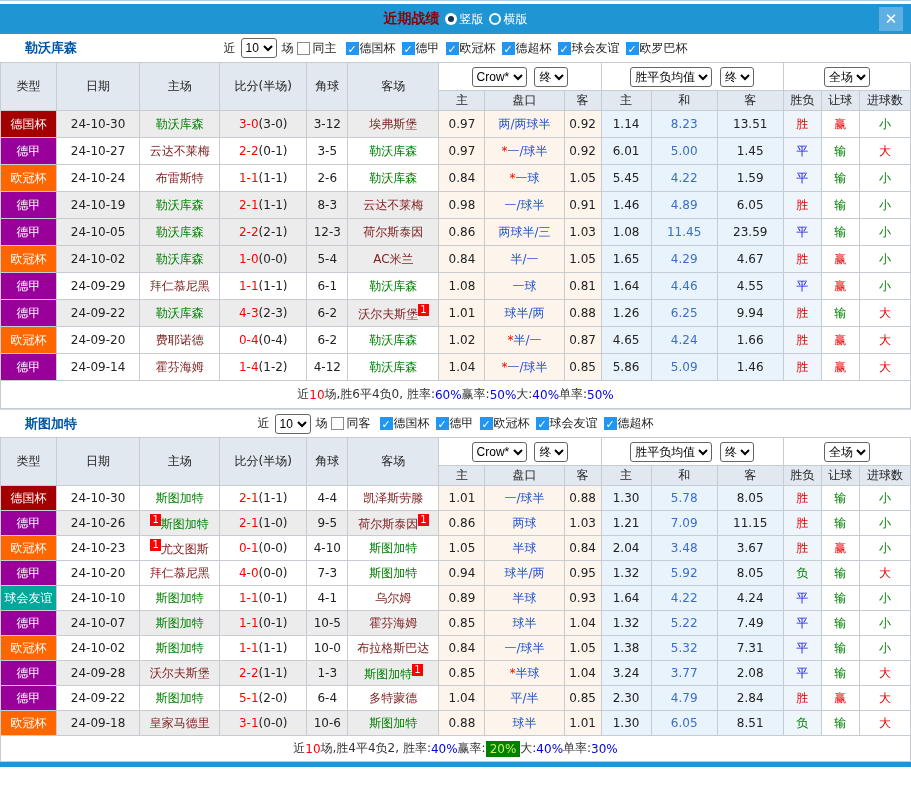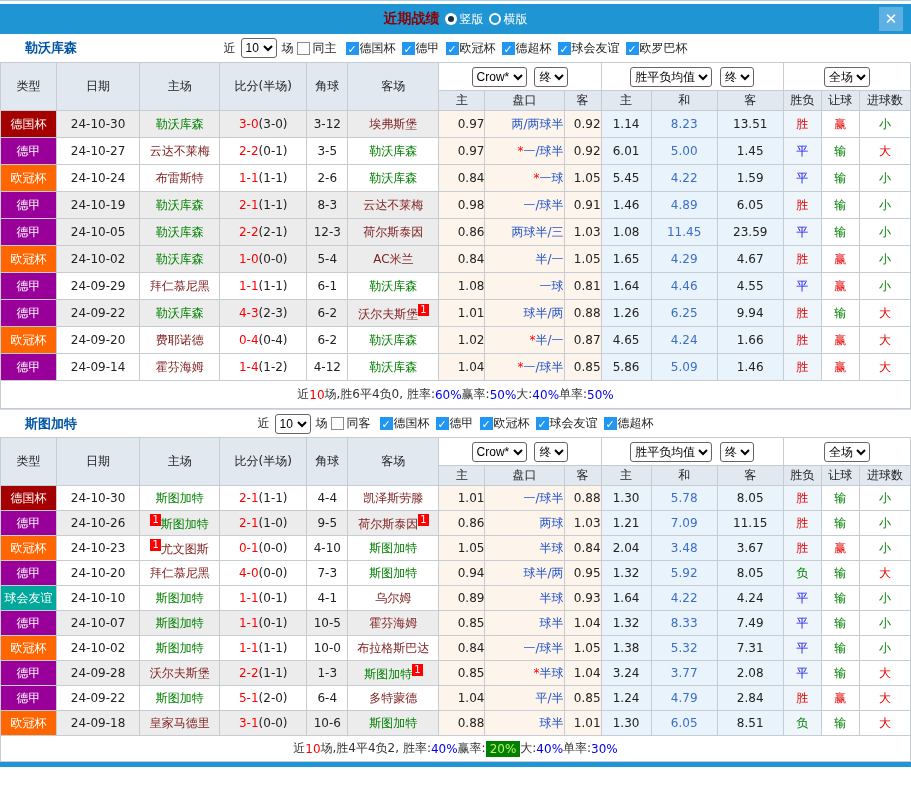--- a/index.html
+++ b/index.html
@@ -26,21 +26,21 @@
   thead th { background:#e2e8f0; color:#222; }
   thead tr.sel-row th { height:28px; }
   thead tr.sel-row th.selcell { background:#fff; }
   thead tr.sub-row th { height:20px; }
   thead th.span2 { height:48px; }
   select { font-size:12px; height:20px; border:1px solid #666; border-radius:3px; background:#fff; margin:0 2px; }
   tbody td { height:27px; background:#fff; }
   .sec1 tbody td { height:25px; }
   tr.shade td.pl { background:#ececec; }
   td.badge { color:#fff; }
-  td.cream { background:#fdf5ec;text-align:right; }
+  td.cream { background:#fdf5ec; }
   td.lblue { background:#e9f3fb;text-align:center; }
   td.resbg { background:#eef5fb; }
   .tg { color:#008000; }
   .tk { color:#7f1d1d; }
   .sc-main { color:#f00; }
   .sc-half { color:#222; }
   td.line-cell { color:#2255cc; }
   .star { color:#f00; }
   td.avg-mid { color:#3a6ec9; }
   .card { display:inline-block; background:#f00; color:#fff; font-size:10px; line-height:12px; padding:0 2px; vertical-align:super; }
@@ -493,21 +493,21 @@
           <td class="badge" style="background: rgb(153, 0, 153);">德甲</td>
           <td class="pl">24-10-07</td>
           <td class="pl"><span class="tg">斯图加特</span></td>
           <td class="pl"><span class="sc-main">1-1</span><span class="sc-half">(0-1)</span></td>
           <td class="pl">10-5</td>
           <td class="pl"><span class="tk">霍芬海姆</span></td>
           <td class="cream">0.85</td>
           <td class="cream line-cell"><span>球半</span></td>
           <td class="cream">1.04</td>
           <td class="lblue">1.32</td>
-          <td class="lblue avg-mid">8.33</td>
+          <td class="lblue avg-mid">5.22</td>
           <td class="lblue">7.49</td>
           <td class="resbg" style="color: rgb(20, 20, 230);">平</td>
           <td style="color: rgb(0, 128, 0);">输</td>
           <td style="color: rgb(0, 128, 0);">小</td>
         </tr>
         <tr>
           <td class="badge" style="background: rgb(255, 102, 0);">欧冠杯</td>
           <td class="pl">24-10-02</td>
           <td class="pl"><span class="tg">斯图加特</span></td>
           <td class="pl"><span class="sc-main">1-1</span><span class="sc-half">(1-1)</span></td>
@@ -543,21 +543,21 @@
         <tr>
           <td class="badge" style="background: rgb(153, 0, 153);">德甲</td>
           <td class="pl">24-09-22</td>
           <td class="pl"><span class="tg">斯图加特</span></td>
           <td class="pl"><span class="sc-main">5-1</span><span class="sc-half">(2-0)</span></td>
           <td class="pl">6-4</td>
           <td class="pl"><span class="tk">多特蒙德</span></td>
           <td class="cream">1.04</td>
           <td class="cream line-cell"><span>平/半</span></td>
           <td class="cream">0.85</td>
-          <td class="lblue">1.24</td>
+          <td class="lblue">2.30</td>
           <td class="lblue avg-mid">4.79</td>
           <td class="lblue">2.84</td>
           <td class="resbg" style="color: rgb(230, 0, 0);">胜</td>
           <td style="color: rgb(230, 0, 0);">赢</td>
           <td style="color: rgb(230, 0, 0);">大</td>
         </tr>
         <tr class="shade">
           <td class="badge" style="background: rgb(255, 102, 0);">欧冠杯</td>
           <td class="pl">24-09-18</td>
           <td class="pl"><span class="tk">皇家马德里</span></td>

